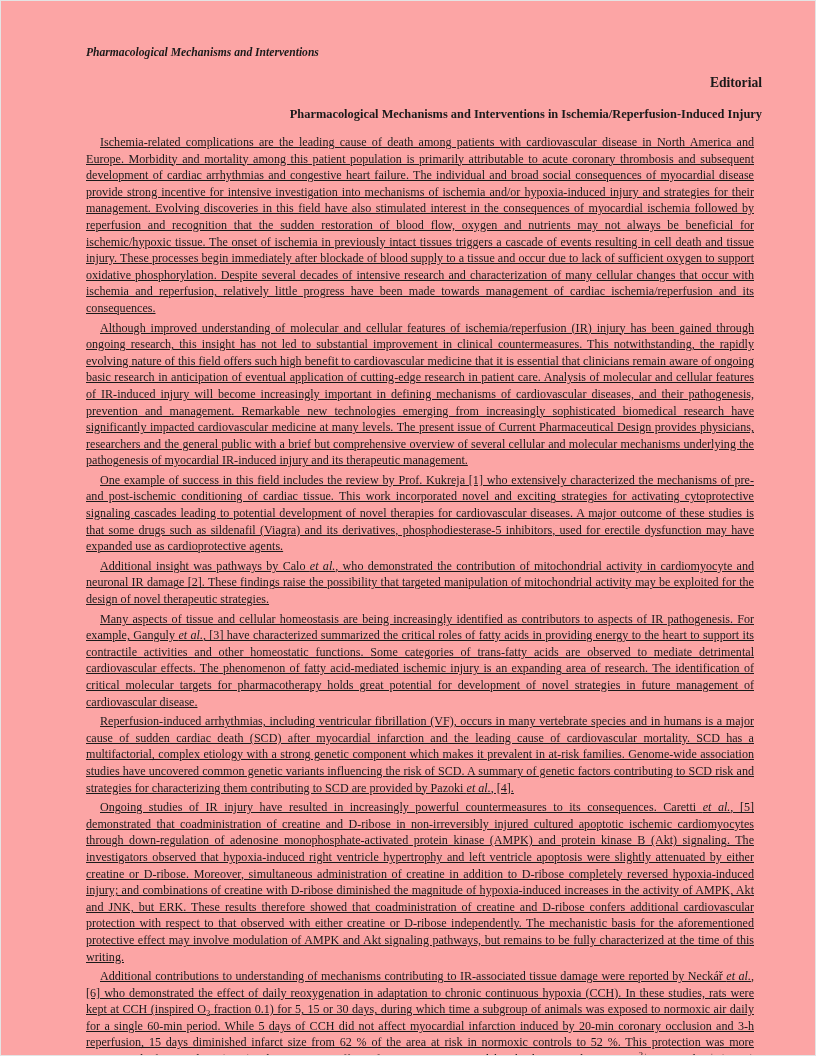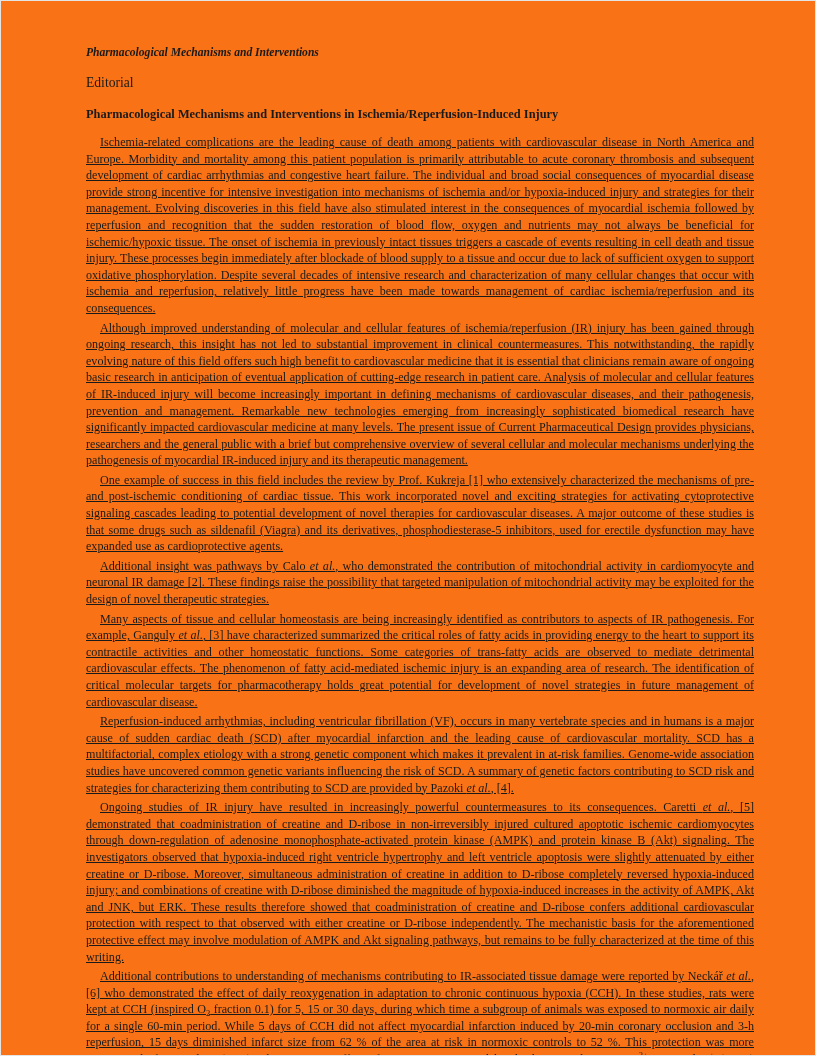--- a/index.html
+++ b/index.html
@@ -1,48 +1,48 @@
 <!DOCTYPE html>
 <html lang="en"><head>
 <meta charset="utf-8">
 <style>
   html, body { margin: 0; padding: 0; background: #ffffff; }
   .page {
     position: relative;
     width: 816px;
     height: 1056px;
     margin: 0 auto;
-    background: #f97316;
+    background: #fca5a5;
     box-sizing: border-box;
     border: 1px solid #e4e4e4;
     padding: 45px 53px 0 85px;
     font-family: "Liberation Serif", "DejaVu Serif", serif;
     color: #1a1a1a;
     overflow: hidden;
   }
   .running-head {
     display: flex;
     justify-content: space-between;
     align-items: baseline;
     font-size: 11.6px;
     font-weight: bold;
     line-height: 14px;
   }
   .rh-left { font-style: italic; }
   .rh-right { font-style: italic; white-space: nowrap; }
   .rh-page { font-style: normal; margin-left: 13px; }
   .section-heading {
-    text-align: left;
+    text-align: right;
     font-size: 13.6px;
-    font-weight: normal;
+    font-weight: bold;
     margin: 15px 0 16px 0;
     line-height: 16px;
   }
   .article-title {
-    text-align: left;
+    text-align: right;
     font-size: 12.4px;
     font-weight: bold;
     margin: 12px 0 12px 0;
     line-height: 15px;
   }
   .article-body {
     margin-top: 9px;
     font-size: 12.1px;
     line-height: 16.6px;
     text-align: justify;

